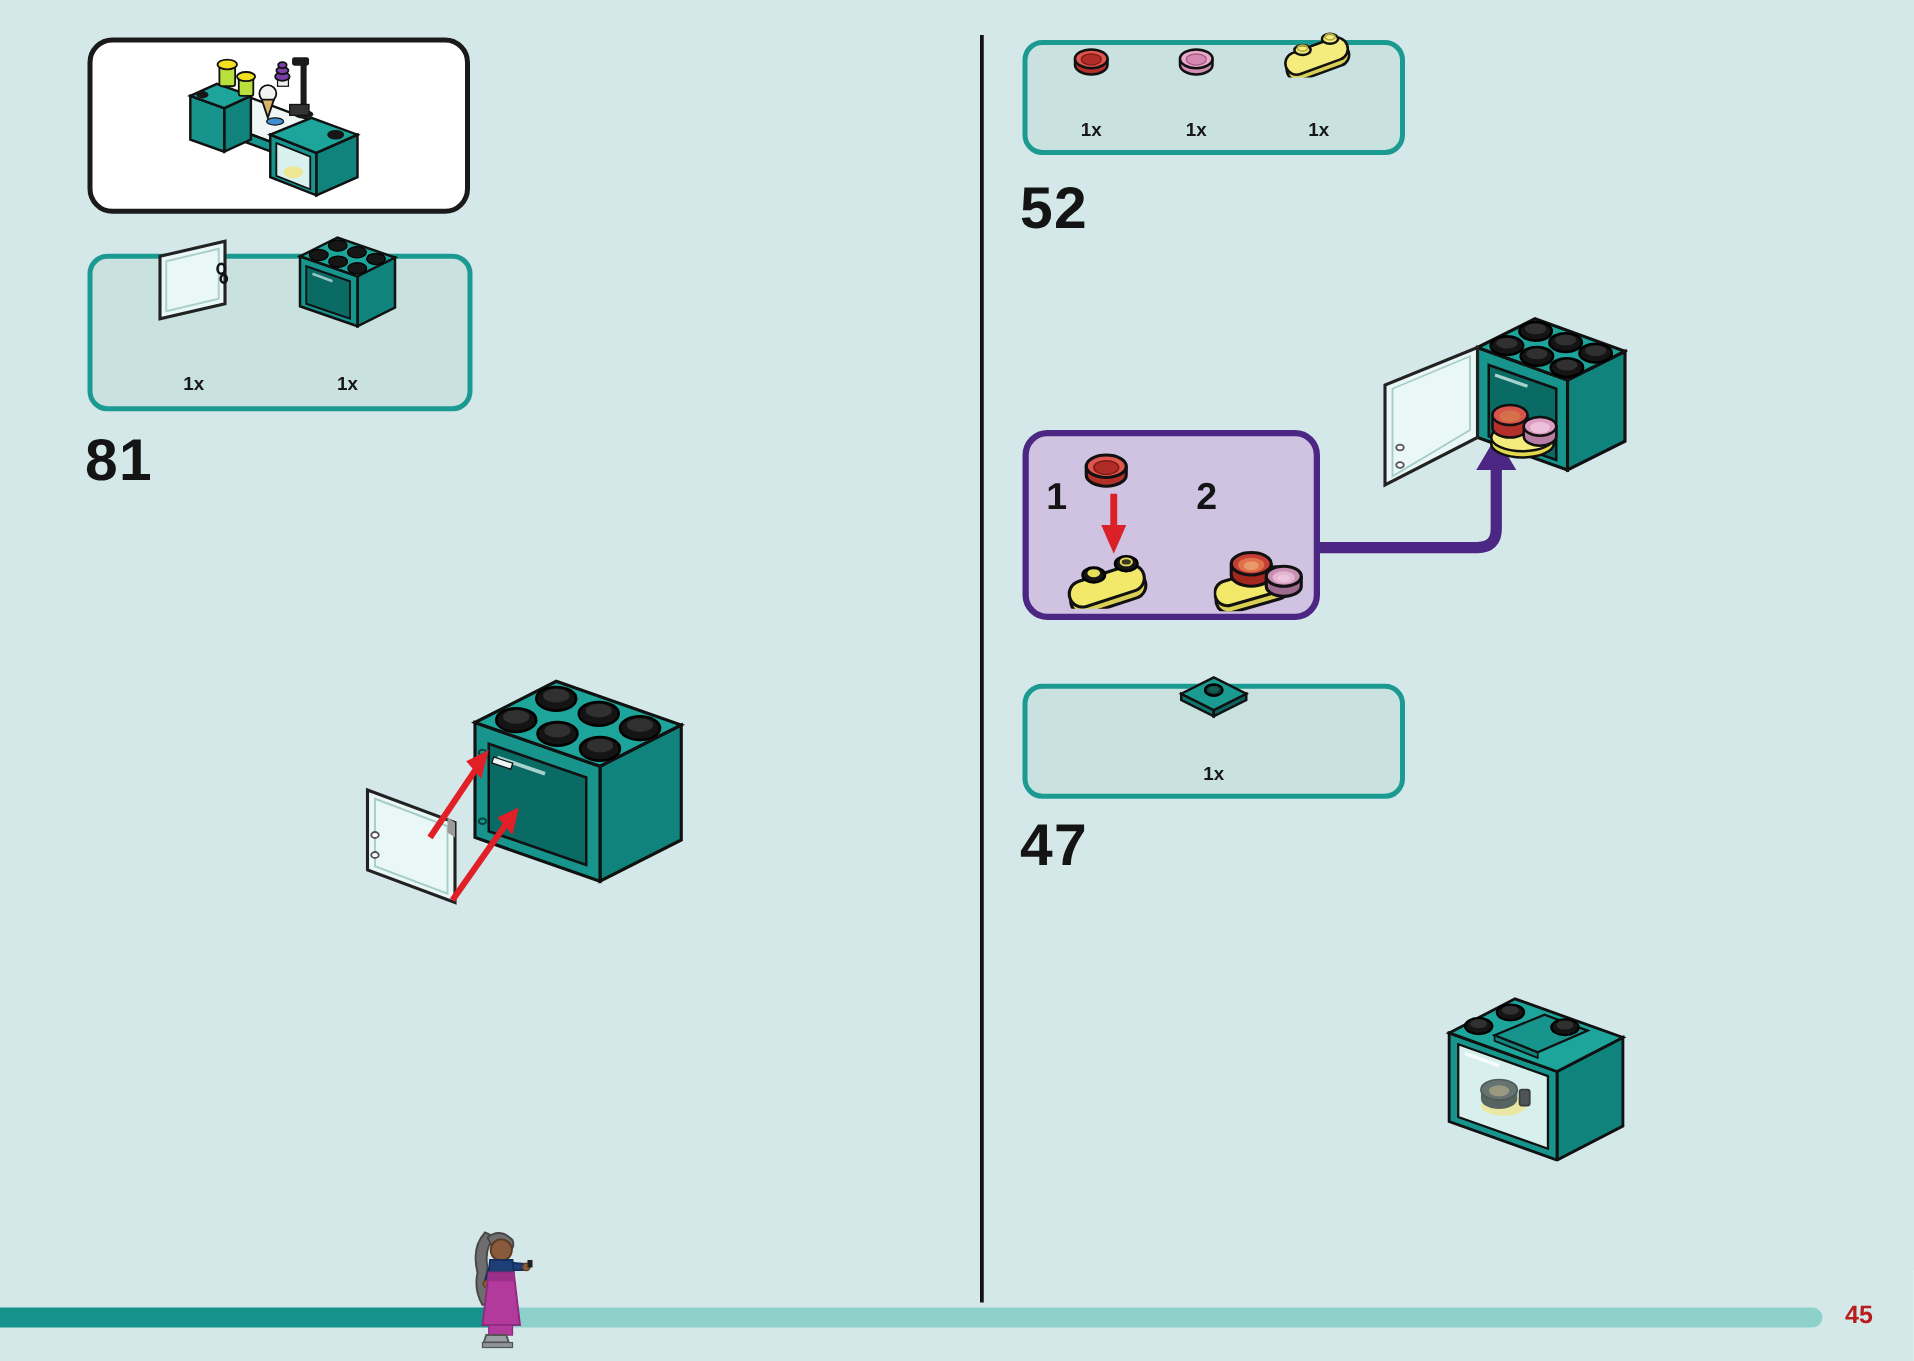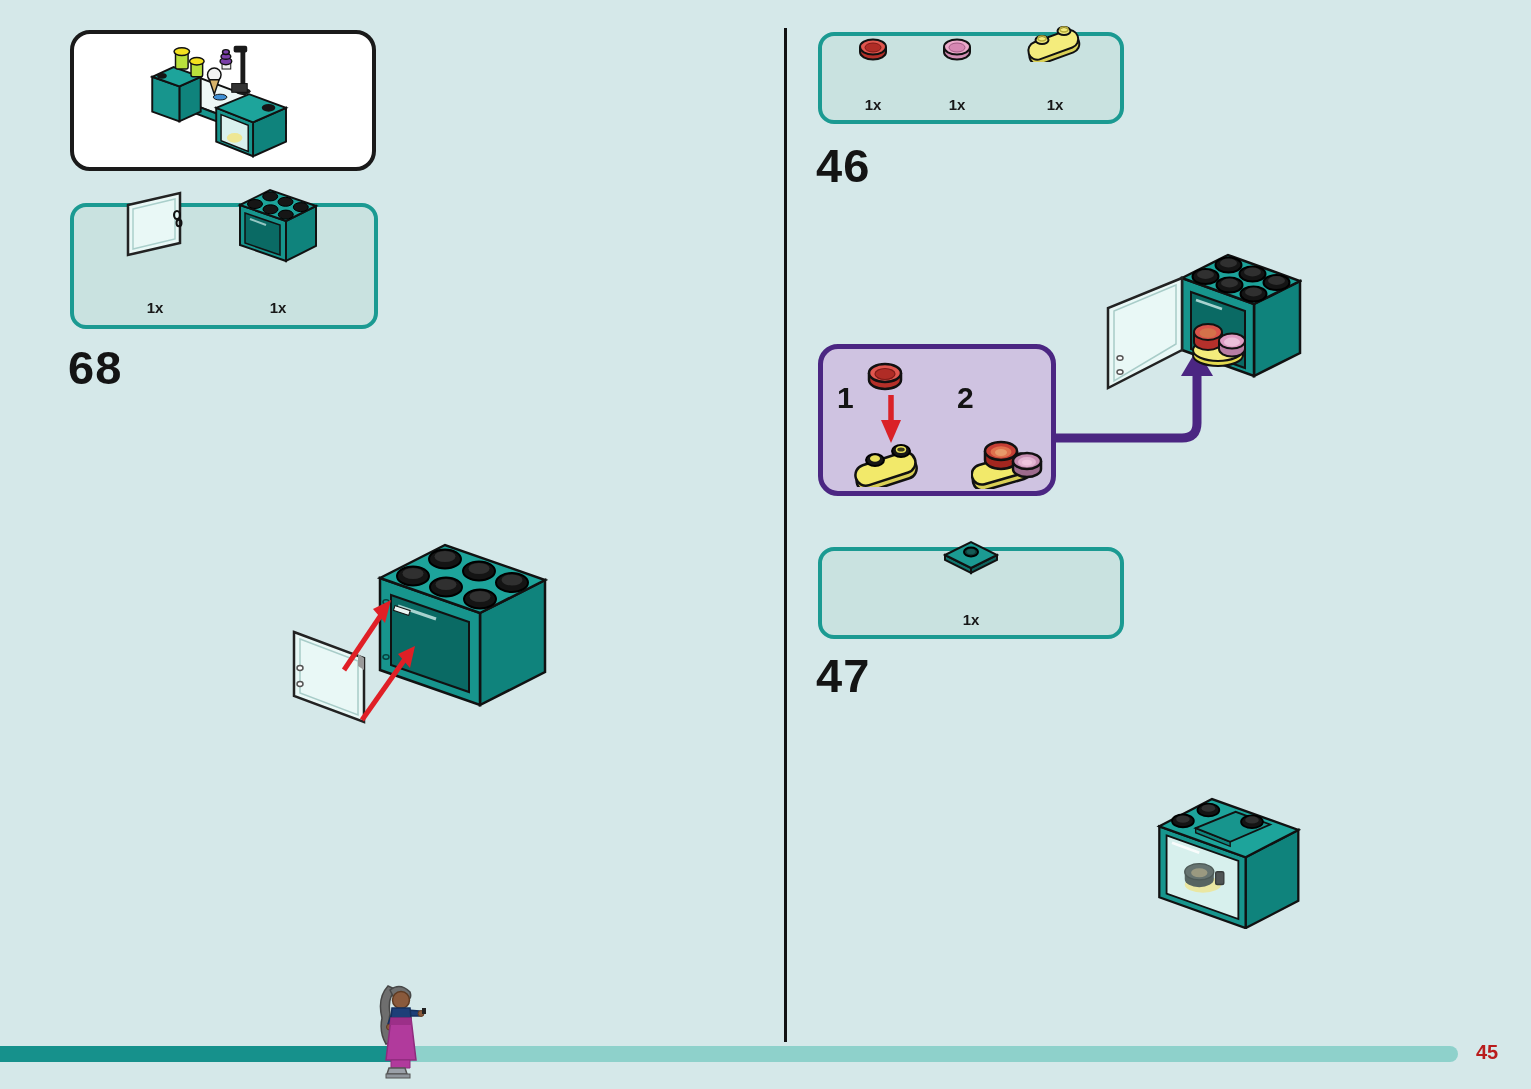--- a/index.html
+++ b/index.html
@@ -111,21 +111,21 @@
         <ellipse cx="40.5" cy="36.3" rx="7.5" ry="4.5" fill="#161616" stroke="#000"></ellipse>
         <ellipse cx="55.8" cy="41.6" rx="7.5" ry="4.5" fill="#161616" stroke="#000"></ellipse>
         <ellipse cx="40.2" cy="23.4" rx="7.5" ry="4.5" fill="#161616" stroke="#000"></ellipse>
         <ellipse cx="55.5" cy="28.8" rx="7.5" ry="4.5" fill="#161616" stroke="#000"></ellipse>
         <ellipse cx="70.8" cy="34.1" rx="7.5" ry="4.5" fill="#161616" stroke="#000"></ellipse>
       </svg>
       <div class="count">1x</div>
     </div>
   </div>
 
-  <div class="step-num n57">68</div>
+  <div class="step-num n57">81</div>
 
   <svg class="illus57" width="260" height="210" viewBox="0 0 260 210">
     <polygon points="192,93 257,60 257,152 192,185" fill="#0f837c" stroke="#111" stroke-width="2.5"></polygon>
     <polygon points="92,58 192,93 192,185 92,150" fill="#17958d" stroke="#111" stroke-width="2.5"></polygon>
     <polygon points="103,75 181,102 181,172 103,145" fill="#0a6a64" stroke="#111" stroke-width="2"></polygon>
     <line x1="110" y1="86" x2="148" y2="99" stroke="#cfeeea" stroke-width="3" opacity="0.8"></line>
     <rect x="106" y="88" width="16" height="5" fill="#e8f5f3" stroke="#111" stroke-width="1" transform="rotate(18 114 90)"></rect>
     <ellipse cx="98" cy="82" rx="3" ry="2.2" fill="none" stroke="#06423e" stroke-width="1.5"></ellipse>
     <ellipse cx="98" cy="137" rx="3" ry="2.2" fill="none" stroke="#06423e" stroke-width="1.5"></ellipse>
     <polygon points="92,58 157,25 257,60 192,93" fill="#1da49b" stroke="#111" stroke-width="2.5"></polygon>
@@ -185,21 +185,21 @@
         <rect x="-14" y="-9" width="52" height="18" rx="9" transform="translate(16,31) rotate(-20)" fill="#f4ec7c" stroke="#111" stroke-width="2"></rect>
         <ellipse cx="16" cy="22" rx="6.5" ry="4" fill="#f4ec7c" stroke="#111" stroke-width="2"></ellipse>
         <ellipse cx="16" cy="20.5" rx="4" ry="2.4" fill="none" stroke="#b7ad3e" stroke-width="1.5"></ellipse>
         <ellipse cx="38" cy="13" rx="6.5" ry="4" fill="#f4ec7c" stroke="#111" stroke-width="2"></ellipse>
         <ellipse cx="38" cy="11.5" rx="4" ry="2.4" fill="none" stroke="#b7ad3e" stroke-width="1.5"></ellipse>
       </svg>
       <div class="count">1x</div>
     </div>
   </div>
 
-  <div class="step-num n58">46</div>
+  <div class="step-num n58">52</div>
 
   <div class="purple-box">
     <span class="sub-num sn1">1</span>
     <svg class="pb-red" width="40" height="32" viewBox="0 0 40 32">
       <path d="M4,12 v7 a16,9 0 0 0 32,0 v-7" fill="#b43029" stroke="#111" stroke-width="2.5"></path>
       <ellipse cx="20" cy="12" rx="16" ry="9" fill="#e0564e" stroke="#111" stroke-width="2.5"></ellipse>
       <ellipse cx="20" cy="13" rx="10" ry="5.5" fill="#b02c26" stroke="#7e1b17" stroke-width="1.2"></ellipse>
     </svg>
     <svg class="pb-arrow" width="24" height="52" viewBox="0 0 24 52">
       <line x1="12" y1="2" x2="12" y2="30" stroke="#da2127" stroke-width="5.5"></line>

